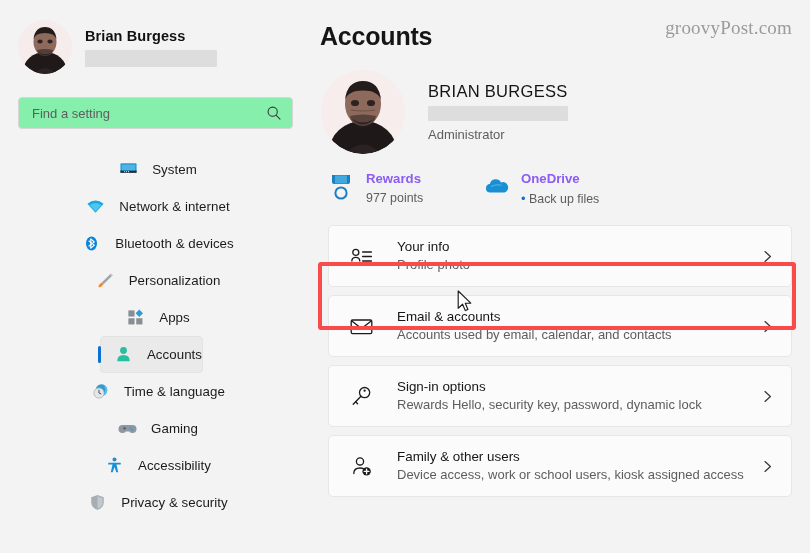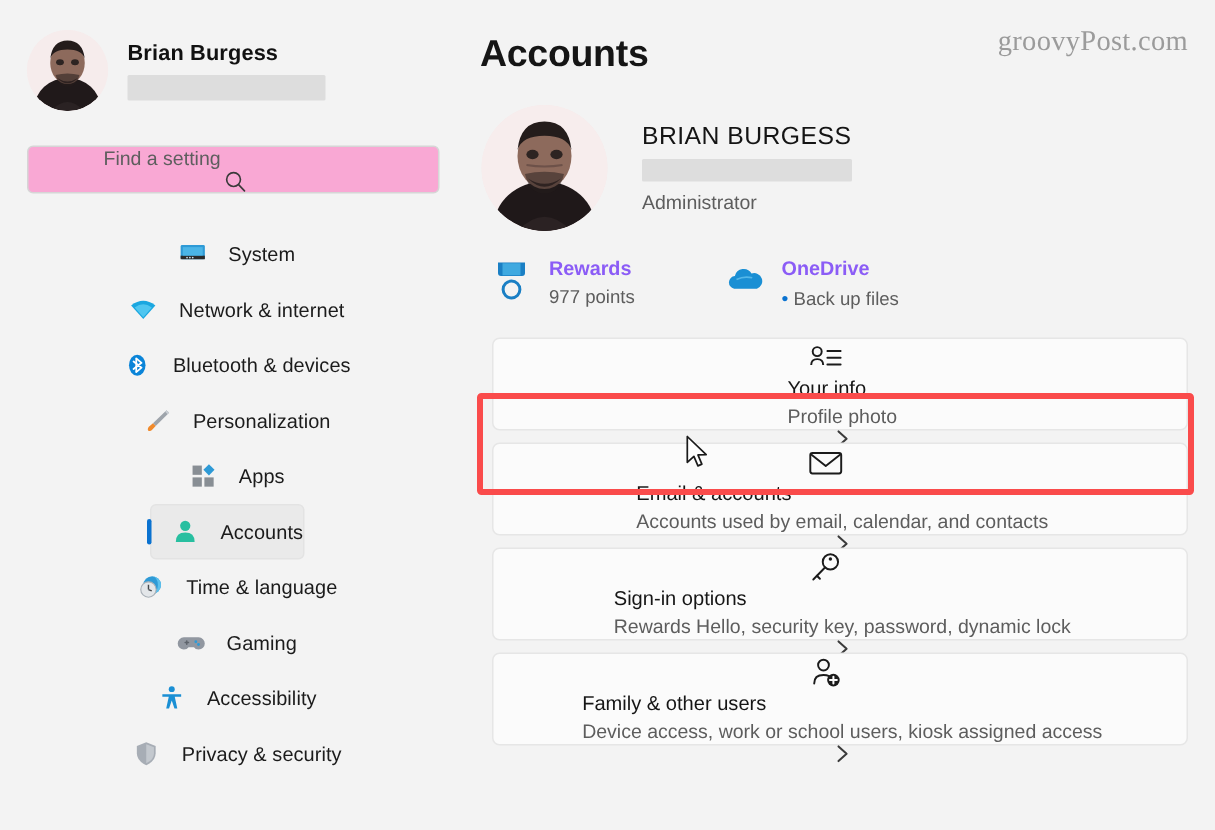--- a/index.html
+++ b/index.html
@@ -63,28 +63,27 @@
   }
   .redact {
     background: #dddddd;
     border-radius: 1px;
   }
   .redact-sm { width: 132px; height: 17px; }
 
   .search-wrap {
     margin: 21px 17px 0 18px;
     height: 32px;
-    background: #f9a8d4;
+    background: #86efac;
     border: 1px solid #d6d6d6;
     border-radius: 4px;
     display: flex;
     align-items: center;
     padding: 0 10px 0 13px;
     box-sizing: border-box;
-    flex-direction: column;
   }
   .search-input {
     flex: 1;
     border: 0;
     outline: none;
     background: transparent;
     font-family: "Liberation Sans", sans-serif;
     font-size: 13px;
     color: #5e5e5e;
     padding: 0;
@@ -214,21 +213,20 @@
     height: 62px;
     background: #fbfbfb;
     border: 1px solid #e6e6e6;
     border-radius: 5px;
     display: flex;
     align-items: center;
     padding: 0 17px 0 20px;
     box-sizing: border-box;
     cursor: default;
     position: relative;
-    flex-direction: column;
   }
   .card-ico { width: 25px; height: 25px; flex: 0 0 25px; display: block; margin-right: 23px; }
   .card-txt { display: flex; flex-direction: column; gap: 4px; flex: 1; min-width: 0; }
   .card-title { font-size: 13.4px; color: #161616; line-height: 1.15; }
   .card-sub { font-size: 13px; color: #5d5d5d; line-height: 1.15; }
   .chev { width: 13px; height: 13px; flex: 0 0 13px; display: block; }
 
   #highlight-box {
     position: absolute;
     left: 318px;

